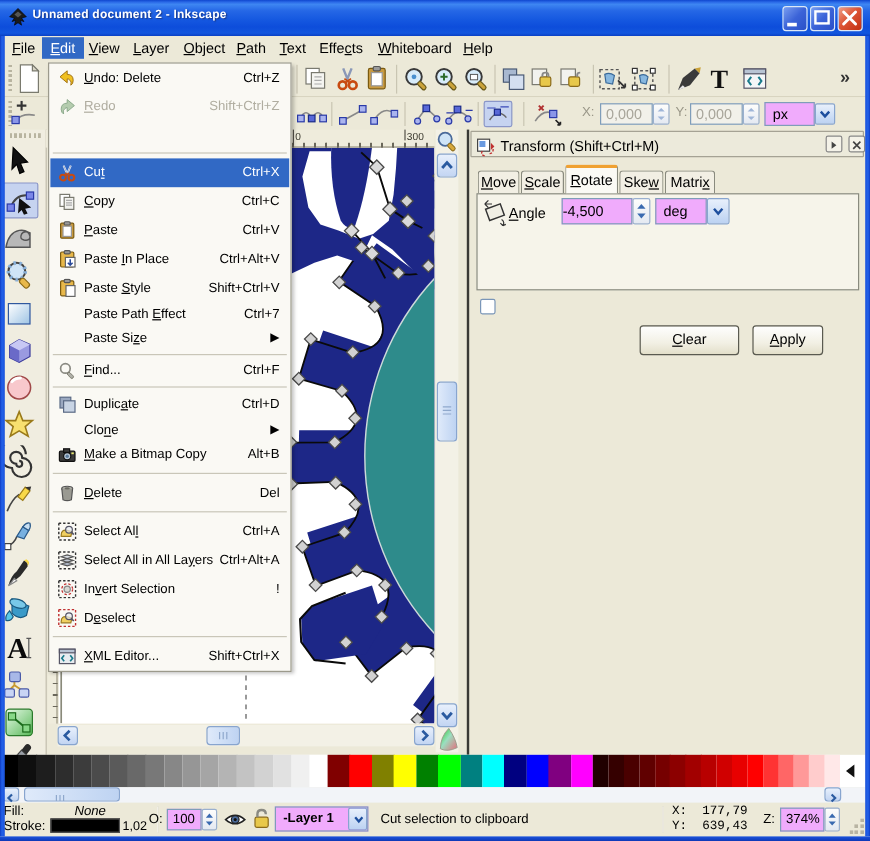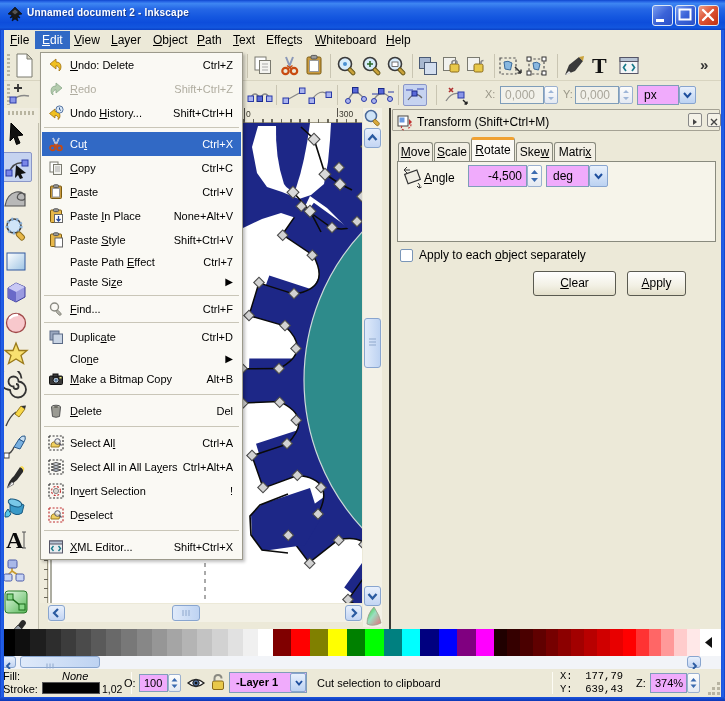--- a/index.html
+++ b/index.html
@@ -463,29 +463,20 @@
       <span class="lbl"><u>U</u>ndo: Delete</span>
       <span class="sc">Ctrl+Z</span>
     </div>
 <div class="mrow gray" style="top:24px;height:24px;line-height:24px">
       <svg class="micon" style="top:4px" width="16" height="16" viewBox="0 0 16 16">
         <path d="M8 2 L8 5 Q3 5 3 10 Q3 13 5 14 Q4 11 6 9.5 Q7 8.7 8 8.7 L8 12 L14 7 Z" fill="#b4ccae" stroke="#8aa88a" stroke-width=".8"></path>
       </svg>
       <span class="lbl"><u>R</u>edo</span>
       <span class="sc">Shift+Ctrl+Z</span>
     </div>
-<div class="mrow" style="top:48px;height:24px;line-height:24px">
-      <svg class="micon" style="top:4px" width="16" height="16" viewBox="0 0 16 16">
-        <path d="M7 4 L7 6.5 Q12 6.5 12 11 Q12 13.5 10 14.5 Q11 12 9 10.8 Q8.3 10.4 7 10.4 L7 13 L1.5 8.5 Z" fill="#f0c020" stroke="#a07010" stroke-width=".8"></path>
-        <circle cx="11.5" cy="4.5" r="3.6" fill="#d8e8f8" stroke="#4a6a9a" stroke-width=".9"></circle>
-        <path d="M11.5 2.5 L11.5 4.5 L13 5.5" fill="none" stroke="#24487a" stroke-width=".9"></path>
-      </svg>
-      <span class="lbl">Undo <u>H</u>istory...</span>
-      <span class="sc">Shift+Ctrl+H</span>
-    </div>
 <div class="msep" style="top:74px"></div>
 <div class="mrow" id="row-cut" style="top:79px;height:24px;line-height:24px">
       <svg class="micon" style="top:4px" width="16" height="16" viewBox="0 0 16 16">
         <path d="M5 2 L8 9 M11 2 L8 9" stroke="#e8eef8" stroke-width="1.6"></path>
         <path d="M5 2 L8 9 M11 2 L8 9" stroke="#9aa8c8" stroke-width=".8"></path>
         <circle cx="4.5" cy="12" r="2.4" fill="none" stroke="#c84a10" stroke-width="1.7"></circle>
         <circle cx="11.5" cy="12" r="2.4" fill="none" stroke="#c84a10" stroke-width="1.7"></circle>
         <path d="M6.5 10.5 L9.8 8 M9.5 10.5 L6.2 8" stroke="#c84a10" stroke-width="1.2"></path>
       </svg>
       <span class="lbl">Cu<u>t</u></span>
@@ -514,21 +505,21 @@
       <span class="sc">Ctrl+V</span>
     </div>
 <div class="mrow" style="top:151px;height:24px;line-height:24px">
       <svg class="micon" style="top:4px" width="16" height="16" viewBox="0 0 16 16">
         <rect x="2.5" y="2" width="11" height="12.5" rx="1" fill="#e8b84a" stroke="#7a5a10"></rect>
         <rect x="5.5" y=".8" width="5" height="2.8" rx="1" fill="#9a9a9a" stroke="#555"></rect>
         <rect x="6.5" y="6.5" width="8" height="8" fill="#fff" stroke="#666"></rect>
         <path d="M10.5 8 L10.5 13 M8.5 11 L10.5 13 L12.5 11" stroke="#2a4a9a" stroke-width="1.3" fill="none"></path>
       </svg>
       <span class="lbl">Paste <u>I</u>n Place</span>
-      <span class="sc">None+Alt+V</span>
+      <span class="sc">Ctrl+Alt+V</span>
     </div>
 <div class="mrow" style="top:175px;height:24px;line-height:24px">
       <svg class="micon" style="top:4px" width="16" height="16" viewBox="0 0 16 16">
         <rect x="2.5" y="2" width="11" height="12.5" rx="1" fill="#e8b84a" stroke="#7a5a10"></rect>
         <rect x="5.5" y=".8" width="5" height="2.8" rx="1" fill="#9a9a9a" stroke="#555"></rect>
         <rect x="7" y="6" width="7.5" height="9" fill="#fff" stroke="#666"></rect>
       </svg>
       <span class="lbl">Paste <u>S</u>tyle</span>
       <span class="sc">Shift+Ctrl+V</span>
     </div>
@@ -654,31 +645,30 @@
 <div class="tab" id="tab-rotate" style="left:80px;width:44px"><u>R</u>otate</div>
 <div class="tab" style="left:125px;width:37px">Ske<u>w</u></div>
 <div class="tab" style="left:163px;width:42px">Matri<u>x</u></div>
 <div id="tabcontent"></div>
 <svg class="abs" style="left:11px;top:58px" width="22" height="24" viewBox="0 0 22 24">
       <rect x="4" y="6" width="13" height="10" transform="rotate(-20 10 11)" fill="#f0eee4" stroke="#333" stroke-width="1.2"></rect>
       <path d="M2 4 L5 1 M2 4 L5 7 M2 4 L8 4" stroke="#333" stroke-width="1" fill="none"></path>
       <path d="M16 17 Q19 19 17 22 M17 22 L15 20 M17 22 L19.5 21" stroke="#333" stroke-width="1" fill="none"></path>
     </svg>
 <div class="abs" style="left:33px;top:63px;font-size:12px"><u>A</u>ngle</div>
-<div class="spin" style="left:77px;top:57px;width:59px;height:22px;line-height:20px;padding-left:19px">-4,500</div>
+<div class="spin" style="left:77px;top:57px;width:59px;height:22px;line-height:20px;padding-left:0">-4,500</div>
 <div class="spinbtns" style="left:136px;top:57px;height:22px;width:15px"><svg width="13" height="20">
         <path d="M3 8 L6.5 4 L10 8 Z" fill="#3a6ab0"></path>
         <path d="M3 12 L6.5 16 L10 12 Z" fill="#3a6ab0"></path>
       </svg></div>
 <div class="spin" style="left:155px;top:57px;width:43px;height:22px;line-height:20px;padding-left:6px">deg</div>
 <div class="combobtn" style="left:198px;top:57px;width:19px;height:22px"><svg width="17" height="20">
         <path d="M5 8 L8.5 12 L12 8" fill="none" stroke="#1e4f9e" stroke-width="2"></path>
       </svg></div>
 <div class="abs" style="left:9px;top:141px;width:13px;height:13px;background:#fff;border:1px solid #7a96b8;border-radius:2px"></div>
-<div class="abs" style="left:28px;top:140px;font-size:12px">Apply to each <u>o</u>bject separately</div>
 <div class="xpbtn" style="left:142px;top:163px;width:83px"><u>C</u>lear</div>
 <div class="xpbtn" style="left:236px;top:163px;width:59px"><u>A</u>pply</div>
 </div>
 
 <div class="abs" id="palette">
 <div class="sw" style="left:0.0px;width:15.7px;background:#000000"></div>
 <div class="sw" style="left:15.2px;width:15.7px;background:#0f0f0f"></div>
 <div class="sw" style="left:30.3px;width:15.7px;background:#1e1e1e"></div>
 <div class="sw" style="left:45.5px;width:15.7px;background:#2d2d2d"></div>
 <div class="sw" style="left:60.7px;width:15.7px;background:#3c3c3c"></div>

